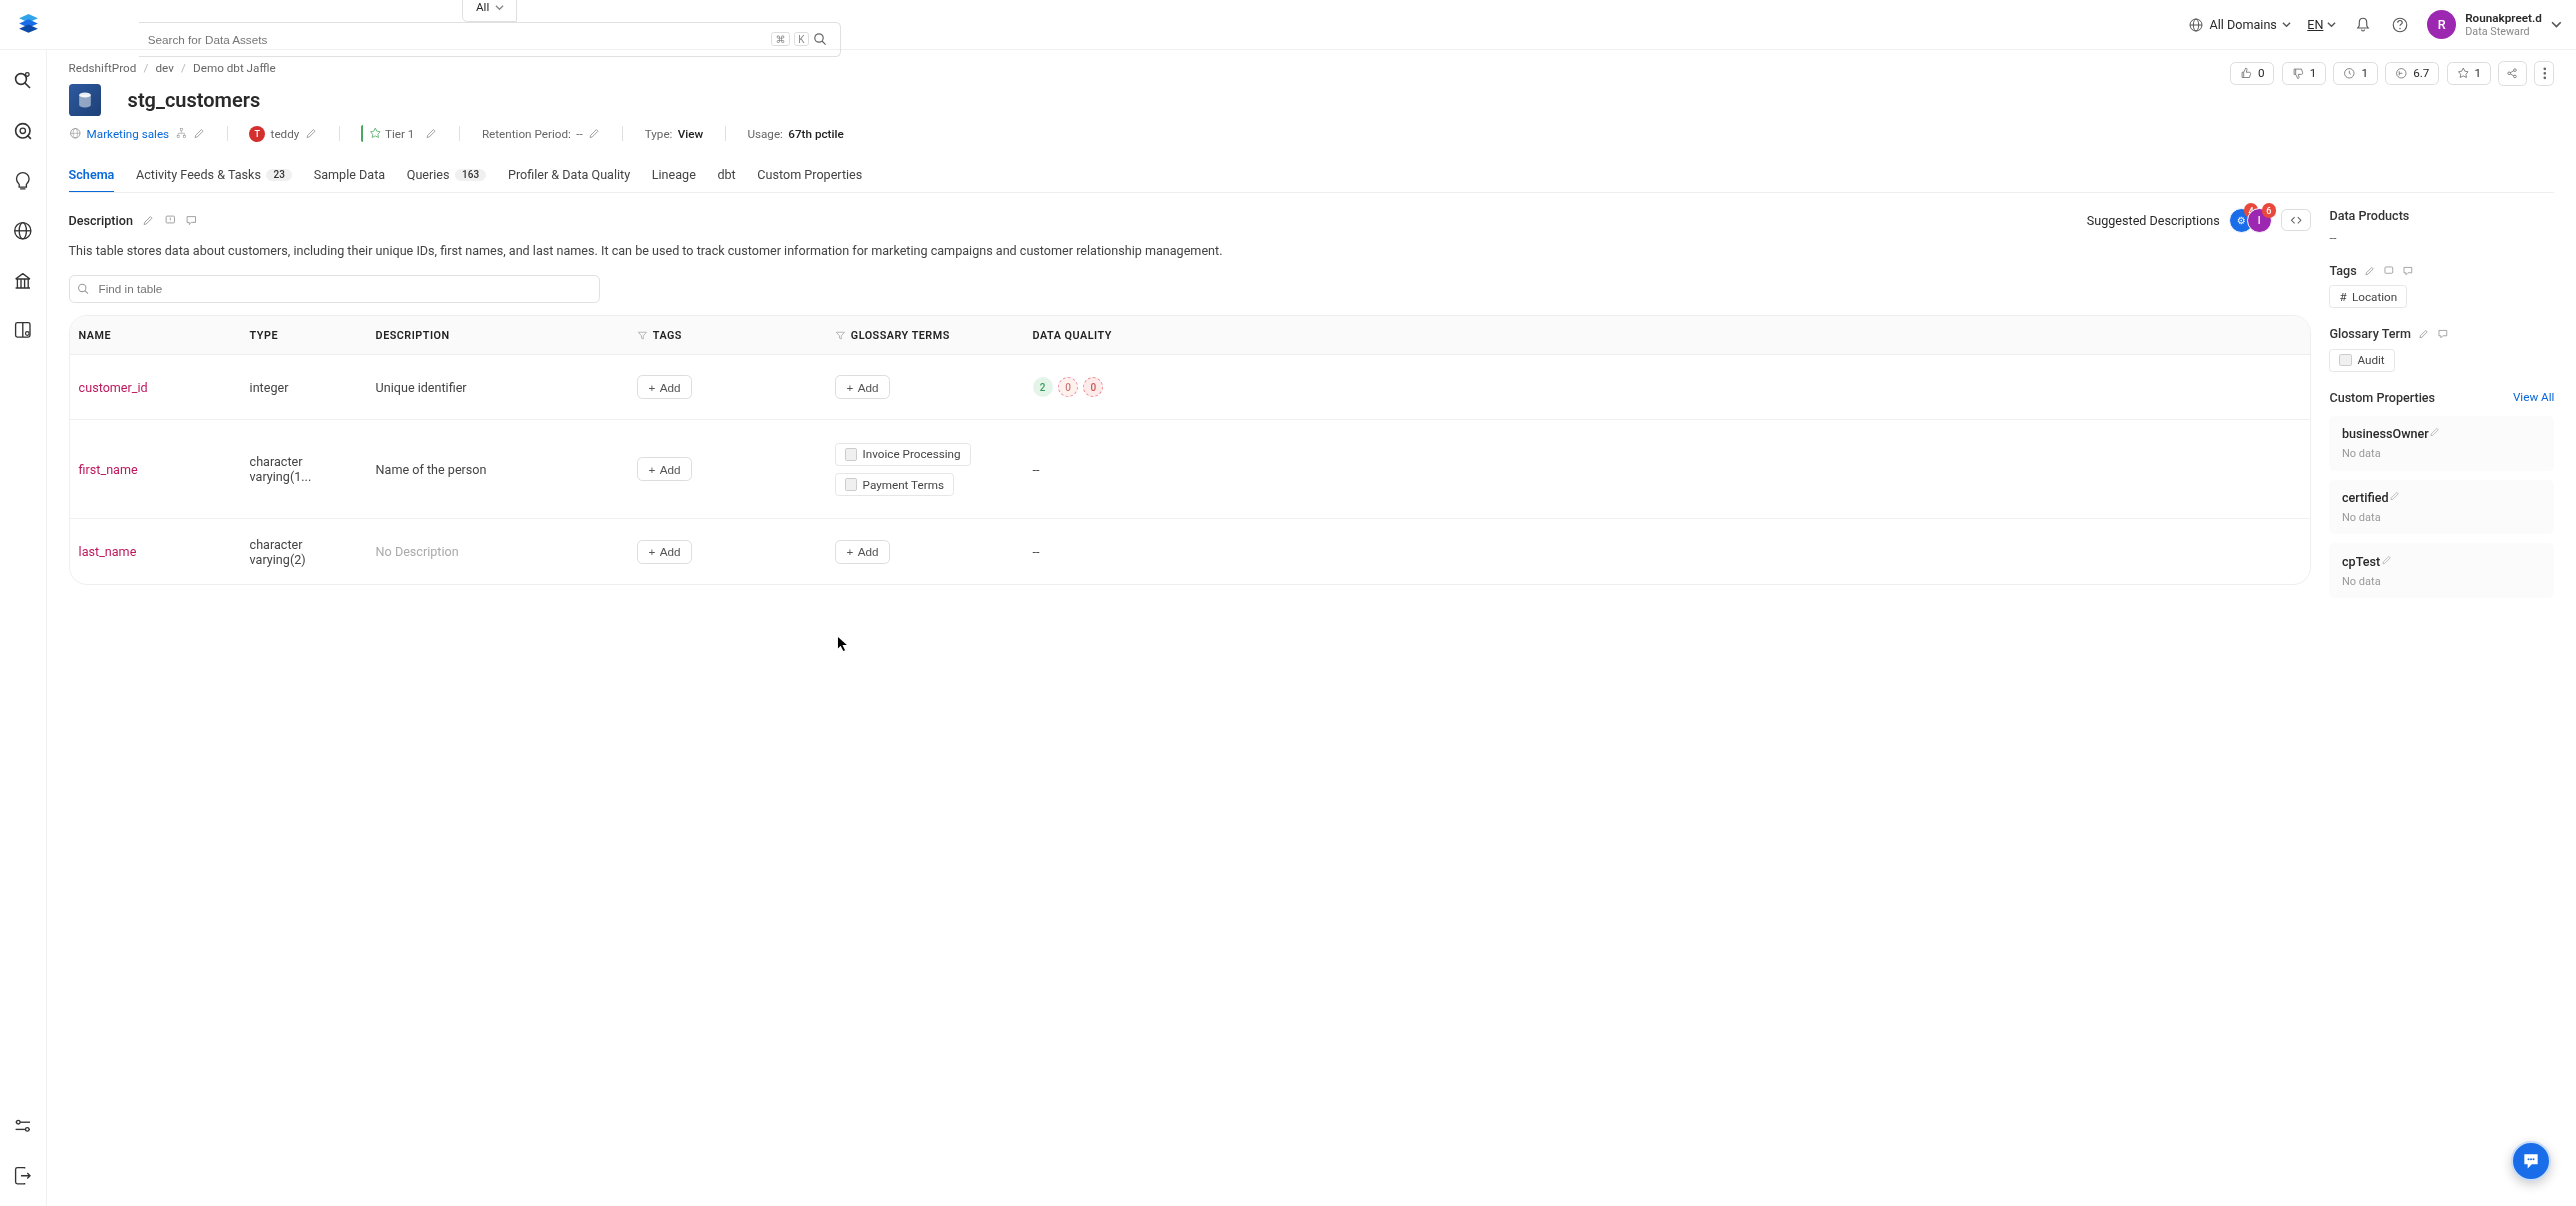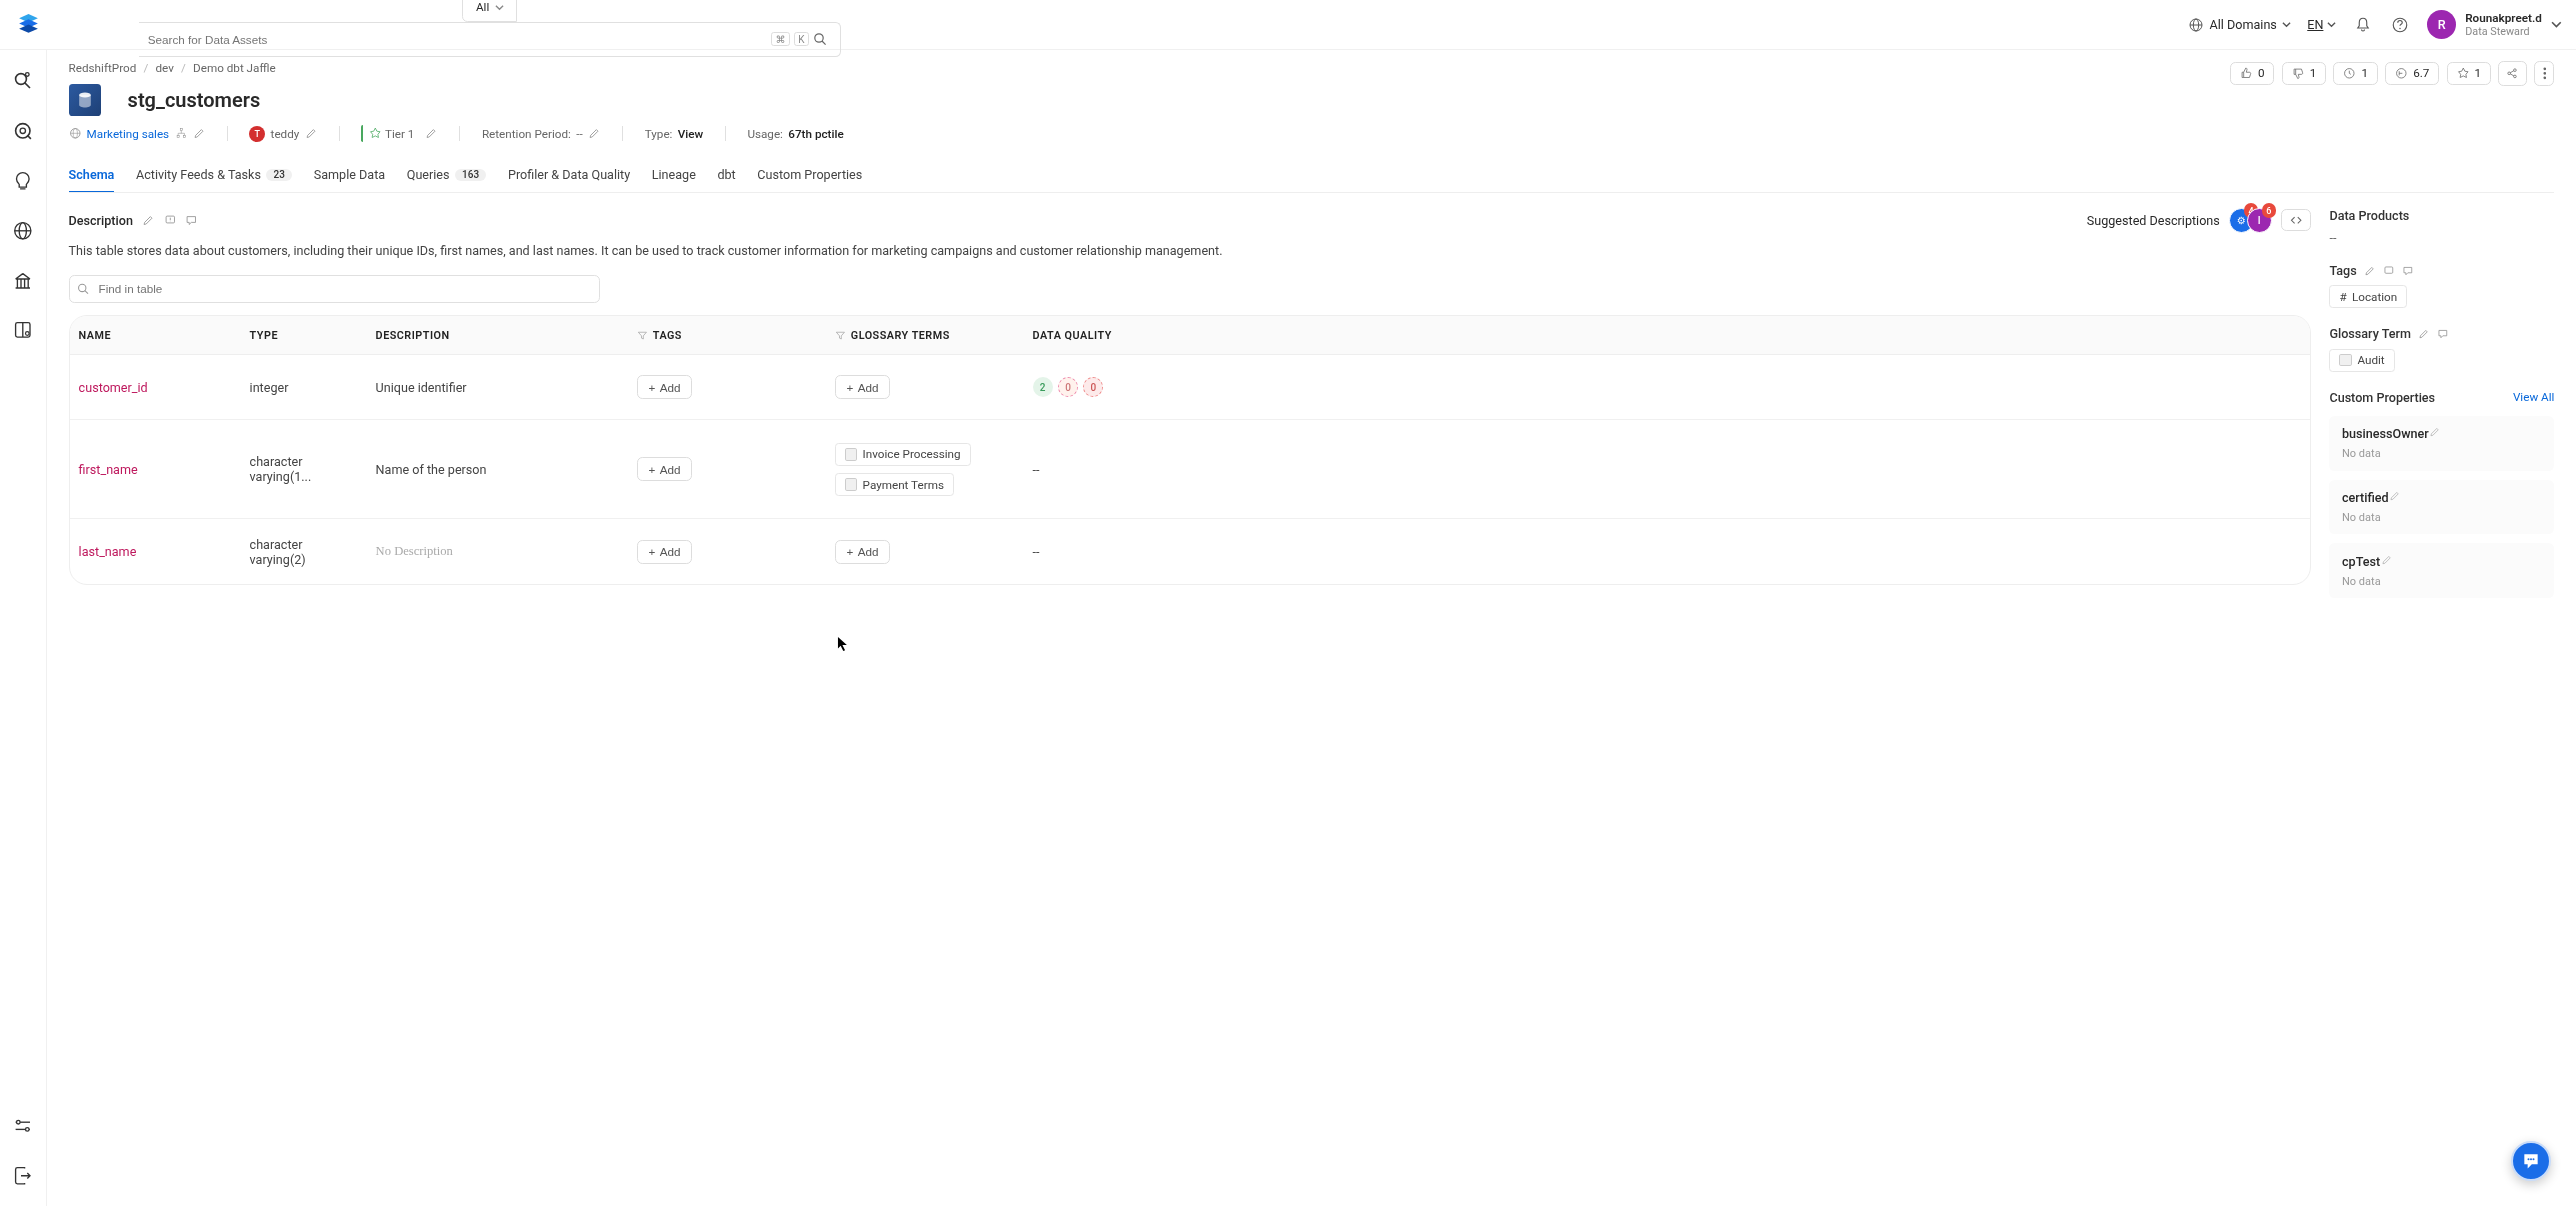--- a/index.html
+++ b/index.html
@@ -83,21 +83,21 @@
 
 
 .schema-table { border: 0.9px solid #eee; border-radius: 18px; overflow: hidden; }
 .table-header { display: grid; grid-template-columns: 171px 126px 261px 198px 198px 108px; background: #fafafa; border-bottom: 0.9px solid #eee; }
 .th { padding: 12.6px 9px; font-size: 10.8px; font-weight: 600; letter-spacing: 0.5px; color: #222; display: flex; align-items: center; gap: 5.4px; }
 .filter-icon { color: #999; cursor: pointer; }
 .table-row { display: grid; grid-template-columns: 171px 126px 261px 198px 198px 108px; border-bottom: 0.9px solid #f0f0f0; min-height: 65px; }
 .table-row:last-child { border-bottom: none; }
 .td { padding: 16px 9px; font-size: 12.6px; color: #444; display: flex; flex-direction: column; gap: 7.2px; justify-content: center; }
 .td-name { color: #be185d; }
-.td-desc-empty { color: #aaa; font-family: Liberation Serif, serif; }
+.td-desc-empty { color: #aaa; }
 .add-btn { display: inline-flex; align-items: center; gap: 4.5px; border: 0.9px solid #ddd; border-radius: 5.4px; padding: 4.5px 10.8px; font-size: 11.7px; color: #555; cursor: pointer; background: #fff; width: fit-content; }
 .term-chip { display: inline-flex; align-items: center; gap: 5.4px; border: 0.9px solid #e6e6e6; border-radius: 3.6px; padding: 3.6px 9px; font-size: 11.7px; color: #444; width: fit-content; background: #fff; }
 .term-icon { width: 12.6px; height: 12.6px; background: #f0f0f0; border: 0.9px solid #ccc; border-radius: 1.8px; display: inline-block; }
 .dq-badges { display: flex; gap: 5.4px; }
 .dq-badge { width: 20px; height: 20px; border-radius: 50%; display: flex; align-items: center; justify-content: center; font-size: 10px; font-weight: 500; }
 .dq-ok { background: #e4f4e9; color: #3a9c5c; }
 .dq-warn { background: #fff2ed; color: #c77; border: 0.9px dashed #e8a; }
 .dq-err { background: #fdeaea; color: #c55; border: 0.9px dashed #e88; }
 
 

